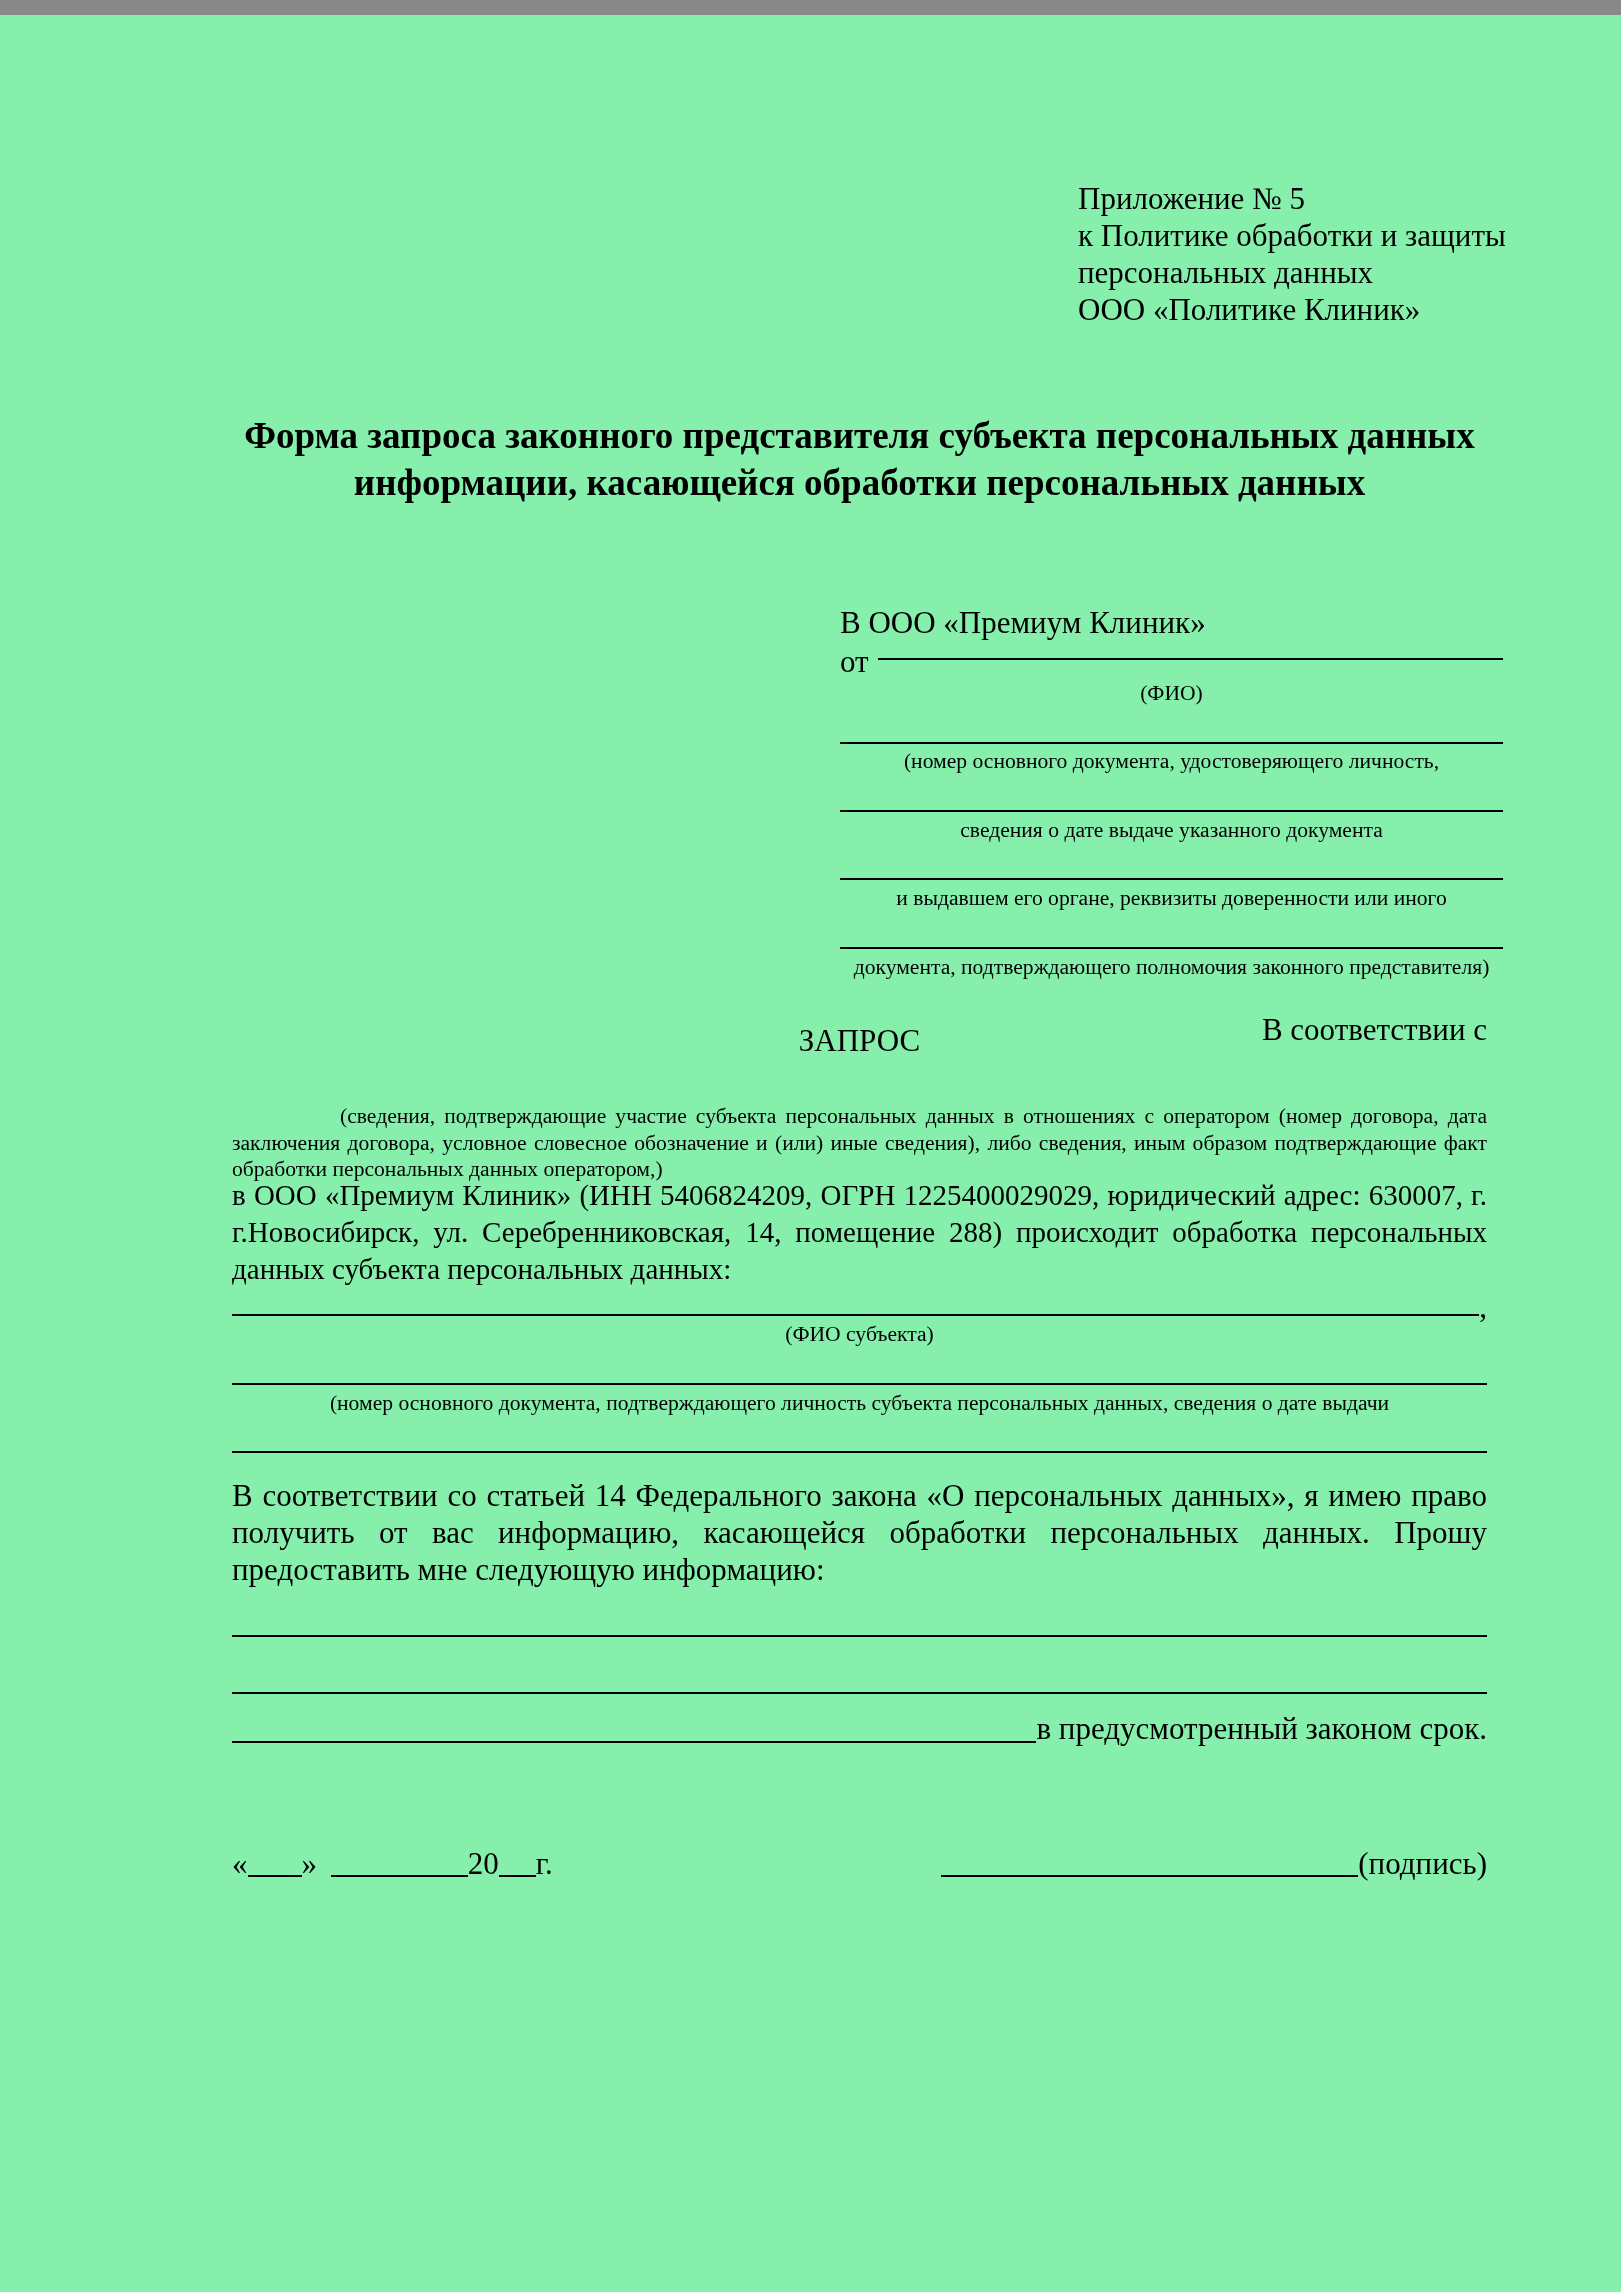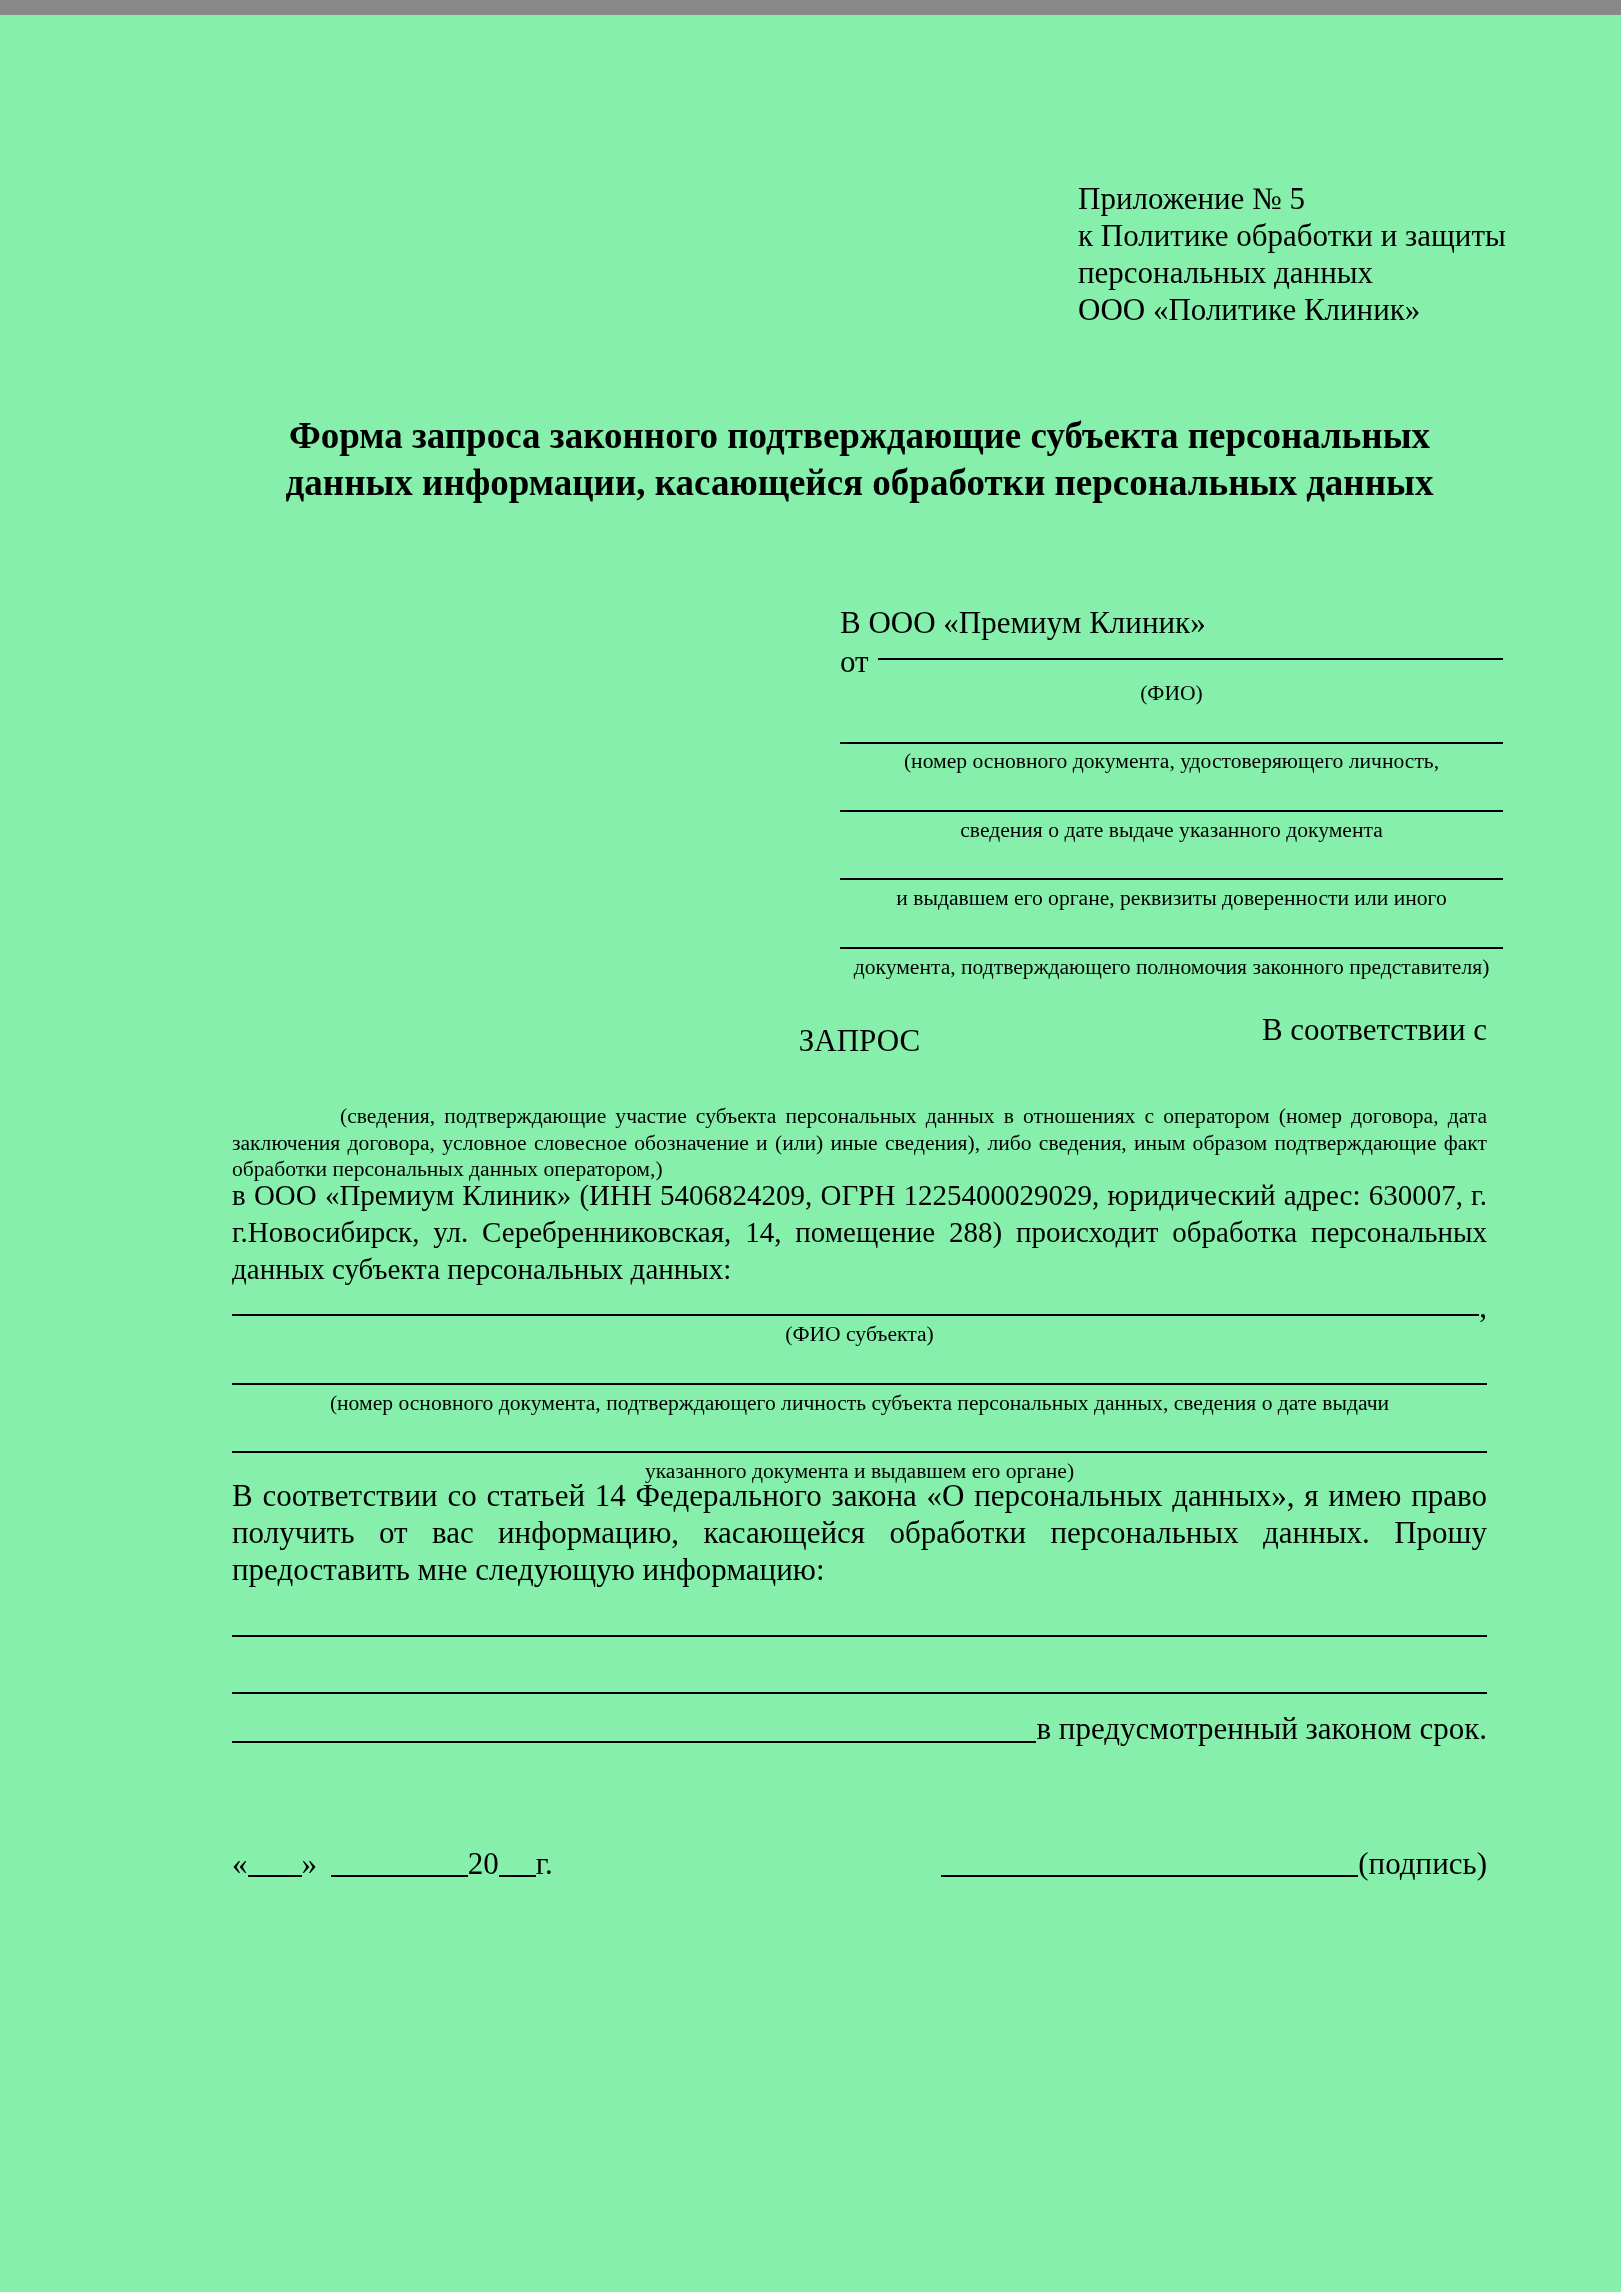--- a/index.html
+++ b/index.html
@@ -69,21 +69,21 @@
 
 <div class="page">
 
   <div class="abs appendix">
     <div>Приложение № 5</div>
     <div>к Политике обработки и защиты</div>
     <div>персональных данных</div>
     <div>ООО «Политике Клиник»</div>
   </div>
 
-  <div class="abs doc-title">Форма запроса законного подтверждающие субъекта персональных данных информации, касающейся обработки персональных данных</div>
+  <div class="abs doc-title">Форма запроса законного представителя субъекта персональных данных информации, касающейся обработки персональных данных</div>
 
   <div class="abs addressee">
     <div>В ООО «Премиум Клиник»</div>
     <div class="flex-row from-row">
       <span>от</span>
       <span class="fill"></span>
     </div>
     <div class="cap">(ФИО)</div>
     <div class="blank"></div>
     <div class="cap cap-pad">(номер основного документа, удостоверяющего личность,</div>
@@ -108,21 +108,20 @@
 
   <div class="abs subject-blanks">
     <div class="comma-row">
       <span class="fill"></span>
       <span>,</span>
     </div>
     <div class="cap cap-pad">(ФИО субъекта)</div>
     <div class="blank"></div>
     <div class="cap cap-pad">(номер основного документа, подтверждающего личность субъекта персональных данных, сведения о дате выдачи</div>
     <div class="blank"></div>
-    <div class="cap cap-pad">указанного документа и выдавшем его органе)</div>
   </div>
 
   <div class="abs law-para">В соответствии со статьей 14 Федерального закона «О персональных данных», я имею право получить от вас информацию, касающейся обработки персональных данных. Прошу предоставить мне следующую информацию:</div>
 
   <div class="abs blank-wide" style="top:1618px;"></div>
   <div class="abs blank-wide" style="top:1675px;"></div>
 
   <div class="abs answer-para">
     <div class="answer-line2">
       <span class="fill"></span>

